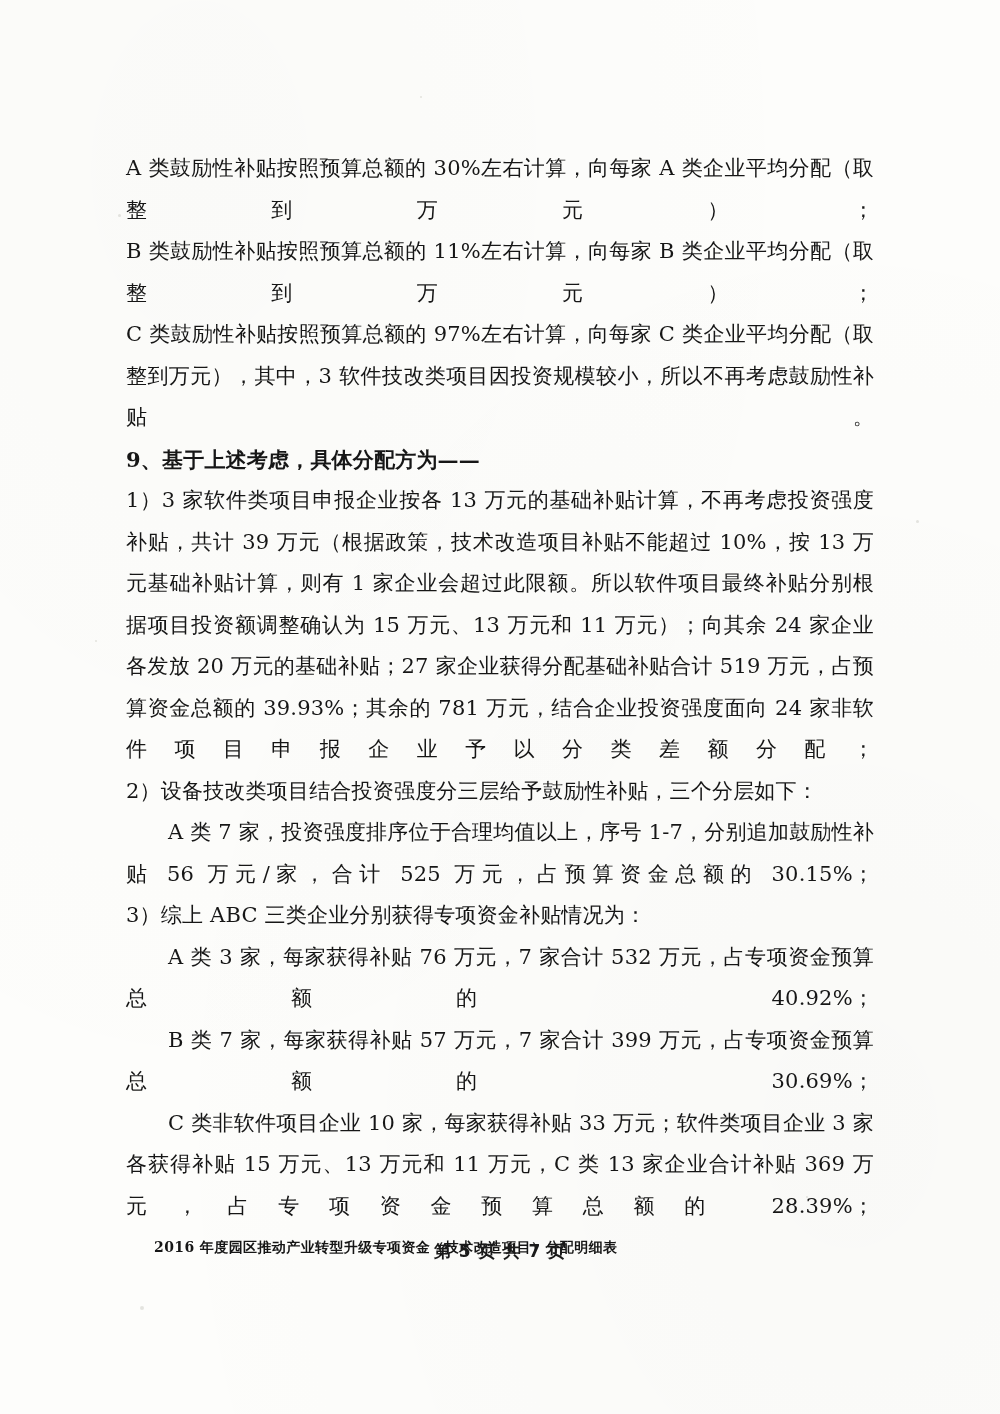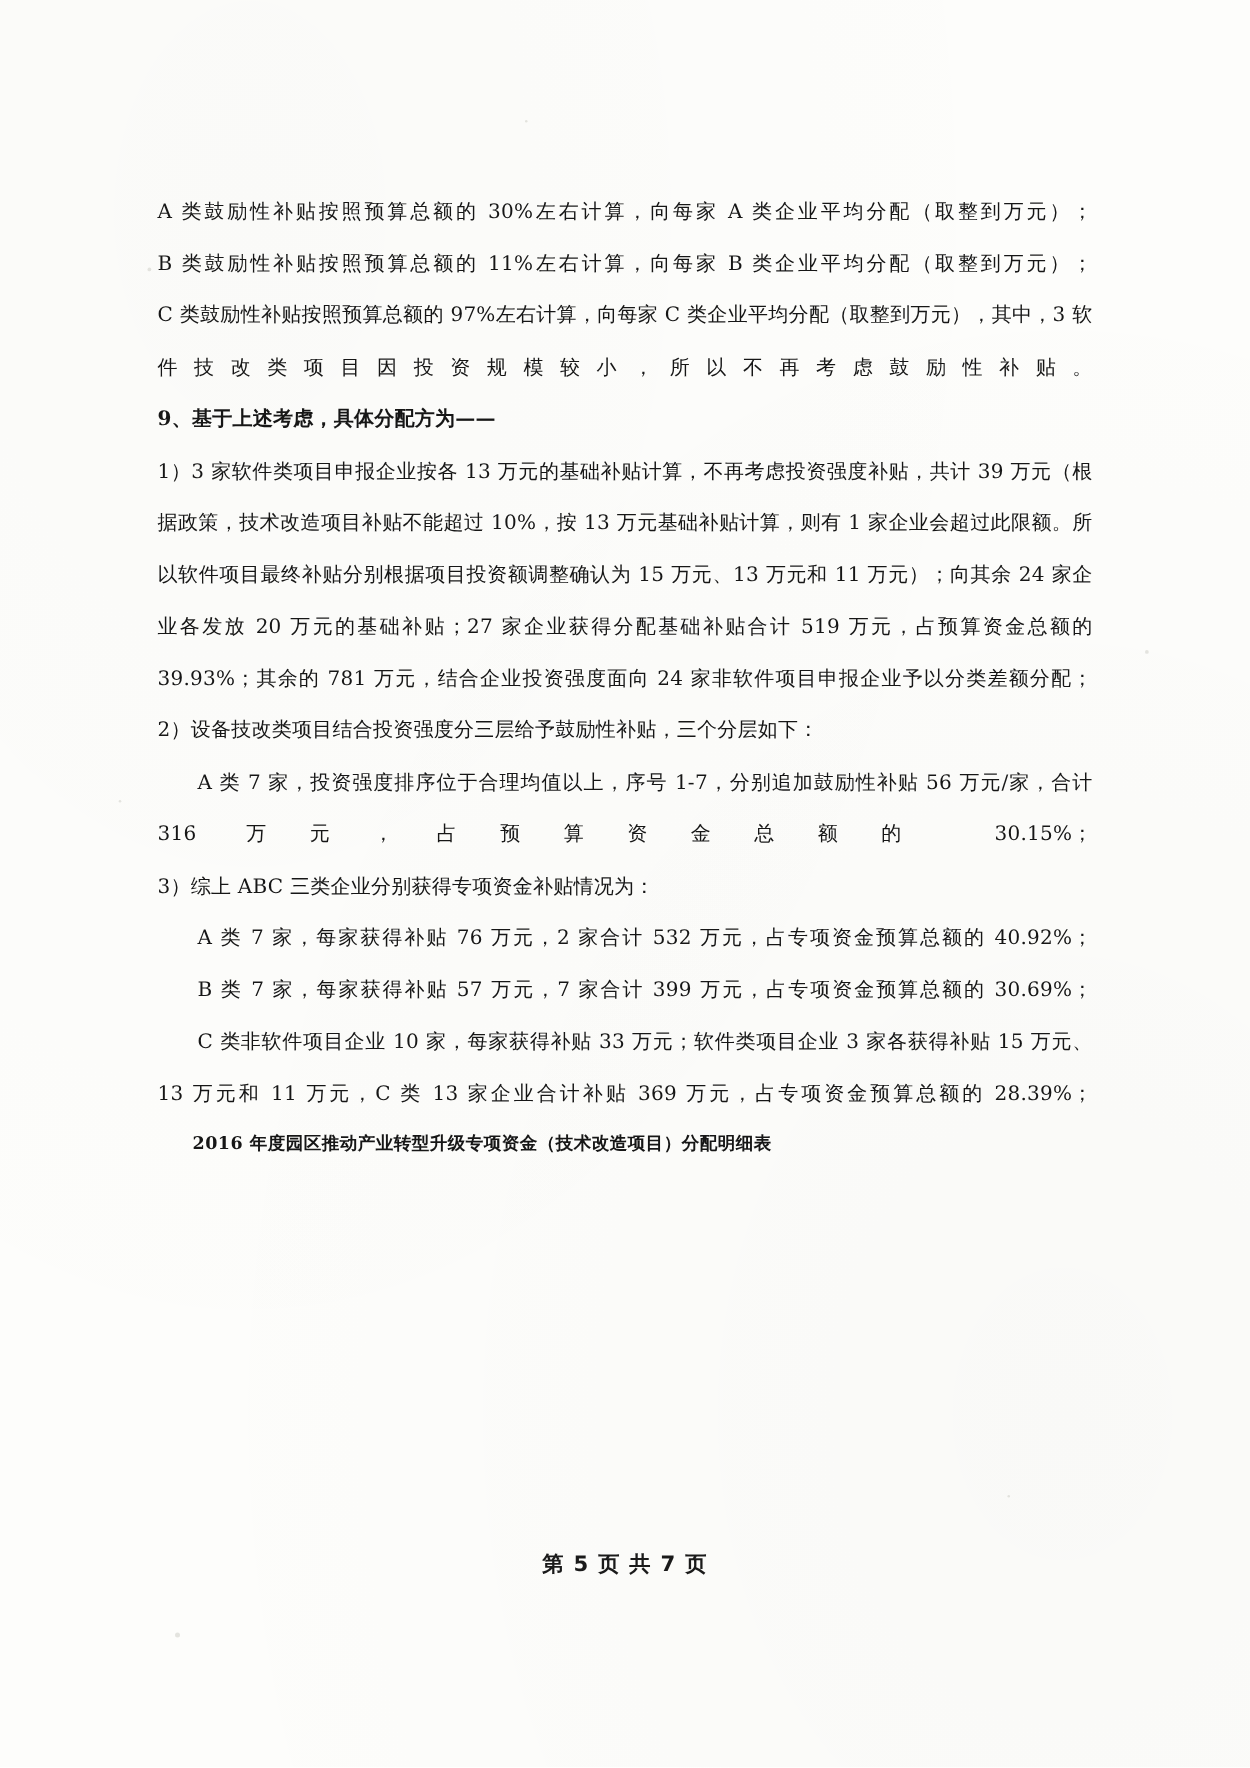--- a/index.html
+++ b/index.html
@@ -31,21 +31,21 @@
     opacity: .55;
   }
   .body-area {
     position: absolute;
     left: 126px;
     top: 148px;
     width: 748px;
   }
   p.para {
     margin: 0 0 0px 0;
-    font-size: 16px;
+    font-size: 21px;
     line-height: 41.5px;
     text-align: justify;
     text-justify: inter-ideograph;
     letter-spacing: 0.2px;
   }
   p.justify-all {
     text-align-last: justify;
   }
   .indent2 { text-indent: 2em; }
   .bold {
@@ -98,27 +98,27 @@
     <p class="para justify-all">B 类鼓励性补贴按照预算总额的 11%左右计算，向每家 B 类企业平均分配（取整到万元）；</p>
 
     <p class="para justify-all">C 类鼓励性补贴按照预算总额的 97%左右计算，向每家 C 类企业平均分配（取整到万元），其中，3 软件技改类项目因投资规模较小，所以不再考虑鼓励性补贴。</p>
 
     <p class="para bold" style="text-indent:0;">9、基于上述考虑，具体分配方为——</p>
 
     <p class="para justify-all">1）3 家软件类项目申报企业按各 13 万元的基础补贴计算，不再考虑投资强度补贴，共计 39 万元（根据政策，技术改造项目补贴不能超过 10%，按 13 万元基础补贴计算，则有 1 家企业会超过此限额。所以软件项目最终补贴分别根据项目投资额调整确认为 15 万元、13 万元和 11 万元）；向其余 24 家企业各发放 20 万元的基础补贴；27 家企业获得分配基础补贴合计 519 万元，占预算资金总额的 39.93%；其余的 781 万元，结合企业投资强度面向 24 家非软件项目申报企业予以分类差额分配；</p>
 
     <p class="para">2）设备技改类项目结合投资强度分三层给予鼓励性补贴，三个分层如下：</p>
 
-    <p class="para justify-all indent2">A 类 7 家，投资强度排序位于合理均值以上，序号 1-7，分别追加鼓励性补贴 56 万元/家，合计 316 万元，占预算资金总额的 30.15%；</p>
+    <p class="para justify-all indent2">A 类 7 家，投资强度排序位于合理均值以上，序号 1-7，分别追加鼓励性补贴 56 万元/家，合计 525 万元，占预算资金总额的 30.15%；</p>
 
 
 
     <p class="para">3）综上 ABC 三类企业分别获得专项资金补贴情况为：</p>
 
-    <p class="para justify-all indent2">A 类 7 家，每家获得补贴 76 万元，2 家合计 532 万元，占专项资金预算总额的 40.92%；</p>
+    <p class="para justify-all indent2">A 类 3 家，每家获得补贴 76 万元，7 家合计 532 万元，占专项资金预算总额的 40.92%；</p>
 
     <p class="para justify-all indent2">B 类 7 家，每家获得补贴 57 万元，7 家合计 399 万元，占专项资金预算总额的 30.69%；</p>
 
     <p class="para justify-all indent2">C 类非软件项目企业 10 家，每家获得补贴 33 万元；软件类项目企业 3 家各获得补贴 15 万元、13 万元和 11 万元，C 类 13 家企业合计补贴 369 万元，占专项资金预算总额的 28.39%；</p>
 
 
     <p class="attach-title">2016 年度园区推动产业转型升级专项资金（技术改造项目）分配明细表</p>
 
   </div>
 

